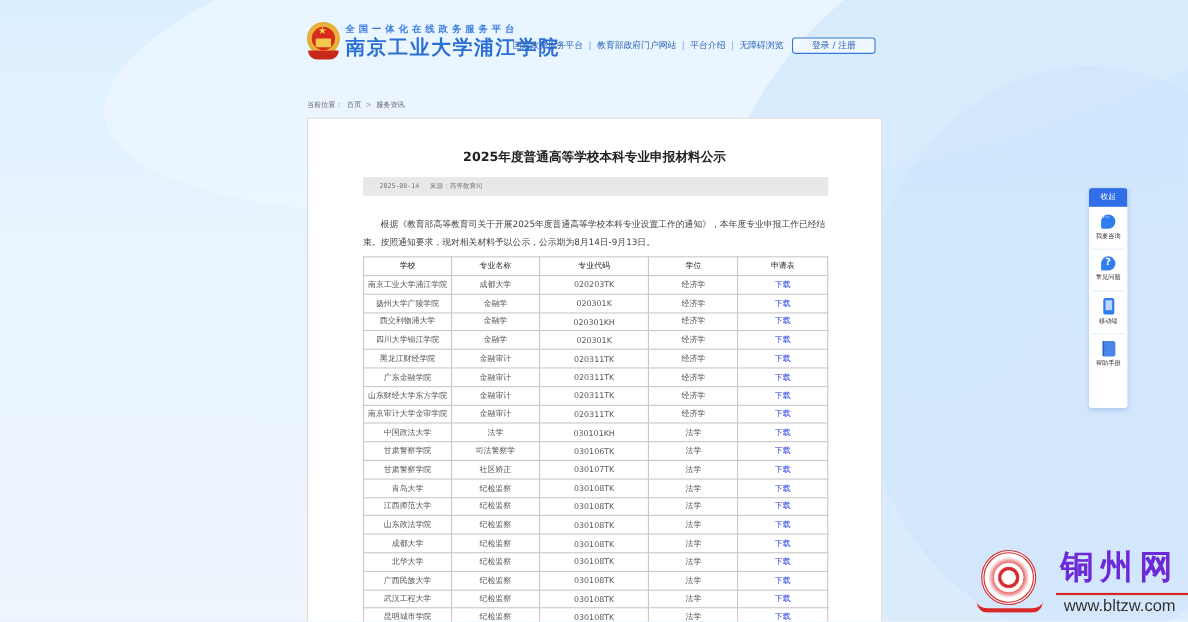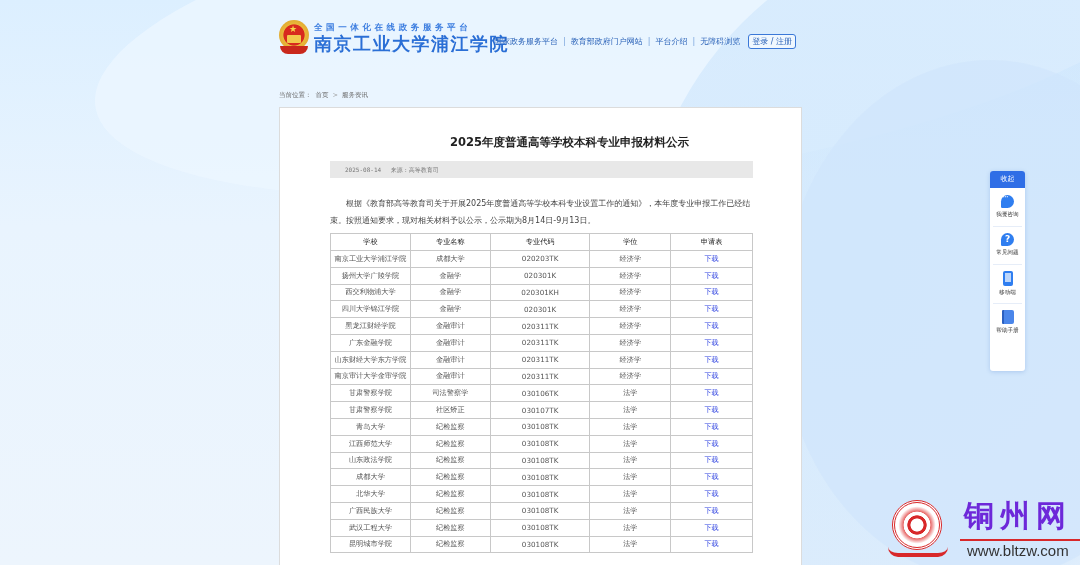--- a/index.html
+++ b/index.html
@@ -28,29 +28,29 @@
     background: radial-gradient(circle, #d82a1e 48%, #e9b83a 52%, #d99a28 100%); }
   .emblem .star { position: absolute; left: 11px; top: 5px; color: #f7d74b; font-size: 9px; line-height: 9px; }
   .emblem .gate { position: absolute; left: 9px; top: 15px; width: 14px; height: 8px; background: #f2c94c; border-radius: 1px; }
   .emblem .ribbon { position: absolute; left: 2px; top: 26px; width: 28px; height: 8px; background: #c9281c; border-radius: 0 0 8px 8px; }
   .logo-text { margin-left: 4px; }
   .logo-sub { font-size: 8.5px; letter-spacing: 3.6px; color: #3d7ee0; font-weight: bold; height: 12px; line-height: 12px; }
   .logo-main { font-size: 18px; font-weight: bold; color: #2a6fd6; letter-spacing: 1.5px; line-height: 22px;
     text-shadow: 0 0 1px #fff; }
   .topnav { position: absolute; right: 2px; top: 14px; display: flex; align-items: center; font-size: 8px; color: #2a62b8; margin-left: 25px; }
   .topnav .sep { color: #7aa4dc; margin: 0 5px; }
-  .topnav .login { margin-left: 8px; border: 1px solid #3a78d8; border-radius: 3px; padding: 1px 3px; color: #2a62b8; background: rgba(255,255,255,0.6); }
+  .topnav .login { margin-left: 8px; border: 1px solid #3a78d8; border-radius: 3px; padding: 1px 17px; color: #2a62b8; background: rgba(255,255,255,0.6); }
 
   .breadcrumb { position: absolute; left: 279px; top: 91px; font-size: 6.5px; color: #666; z-index: 2; display: flex; gap: 4px; }
   .breadcrumb .arrow { color: #999; }
 
   
   .card { position: absolute; left: 279px; top: 107px; width: 523px; height: 470px; background: #fff;
     border: 1px solid #dcdcdc; z-index: 2; }
-  .title { position: absolute; left: 0; width: 100%; top: 27px; text-align: center; font-size: 11.5px; font-weight: bold; color: #222; margin-left: 29px; }
+  .title { position: absolute; left: 0; width: 100%; top: 27px; text-align: center; font-size: 11.5px; font-weight: bold; color: #222; }
   .meta { position: absolute; left: 50px; top: 53px; width: 423px; height: 17px; background: #e8e8e8;
     font-size: 6px; color: #777; line-height: 17px; padding-left: 15px; font-family: "DejaVu Sans Mono", monospace; }
   .meta span + span { margin-left: 6px; }
   .intro { position: absolute; left: 50px; top: 88px; width: 423px; font-size: 8px; line-height: 16.5px; color: #444; text-indent: 16px; }
 
   table.grid { position: absolute; left: 50px; top: 125px; width: 423px; border-collapse: collapse; font-size: 7.2px; color: #555; }
   table.grid th, table.grid td { border: 1px solid #c8c8c8; height: 16.8px; text-align: center; padding: 0; white-space: nowrap; }
   table.grid th { font-weight: normal; color: #222; height: 17px; }
   table.grid td.dl { color: #2b3fe0; }
 
@@ -197,20 +197,27 @@
           <td class="dl">下载</td>
         </tr>
         <tr>
           <td>南京审计大学金审学院</td>
           <td>金融审计</td>
           <td>020311TK</td>
           <td>经济学</td>
           <td class="dl">下载</td>
         </tr>
         <tr>
+          <td>中国政法大学</td>
+          <td>法学</td>
+          <td>030101KH</td>
+          <td>法学</td>
+          <td class="dl">下载</td>
+        </tr>
+        <tr>
           <td>甘肃警察学院</td>
           <td>司法警察学</td>
           <td>030106TK</td>
           <td>法学</td>
           <td class="dl">下载</td>
         </tr>
         <tr>
           <td>甘肃警察学院</td>
           <td>社区矫正</td>
           <td>030107TK</td>

